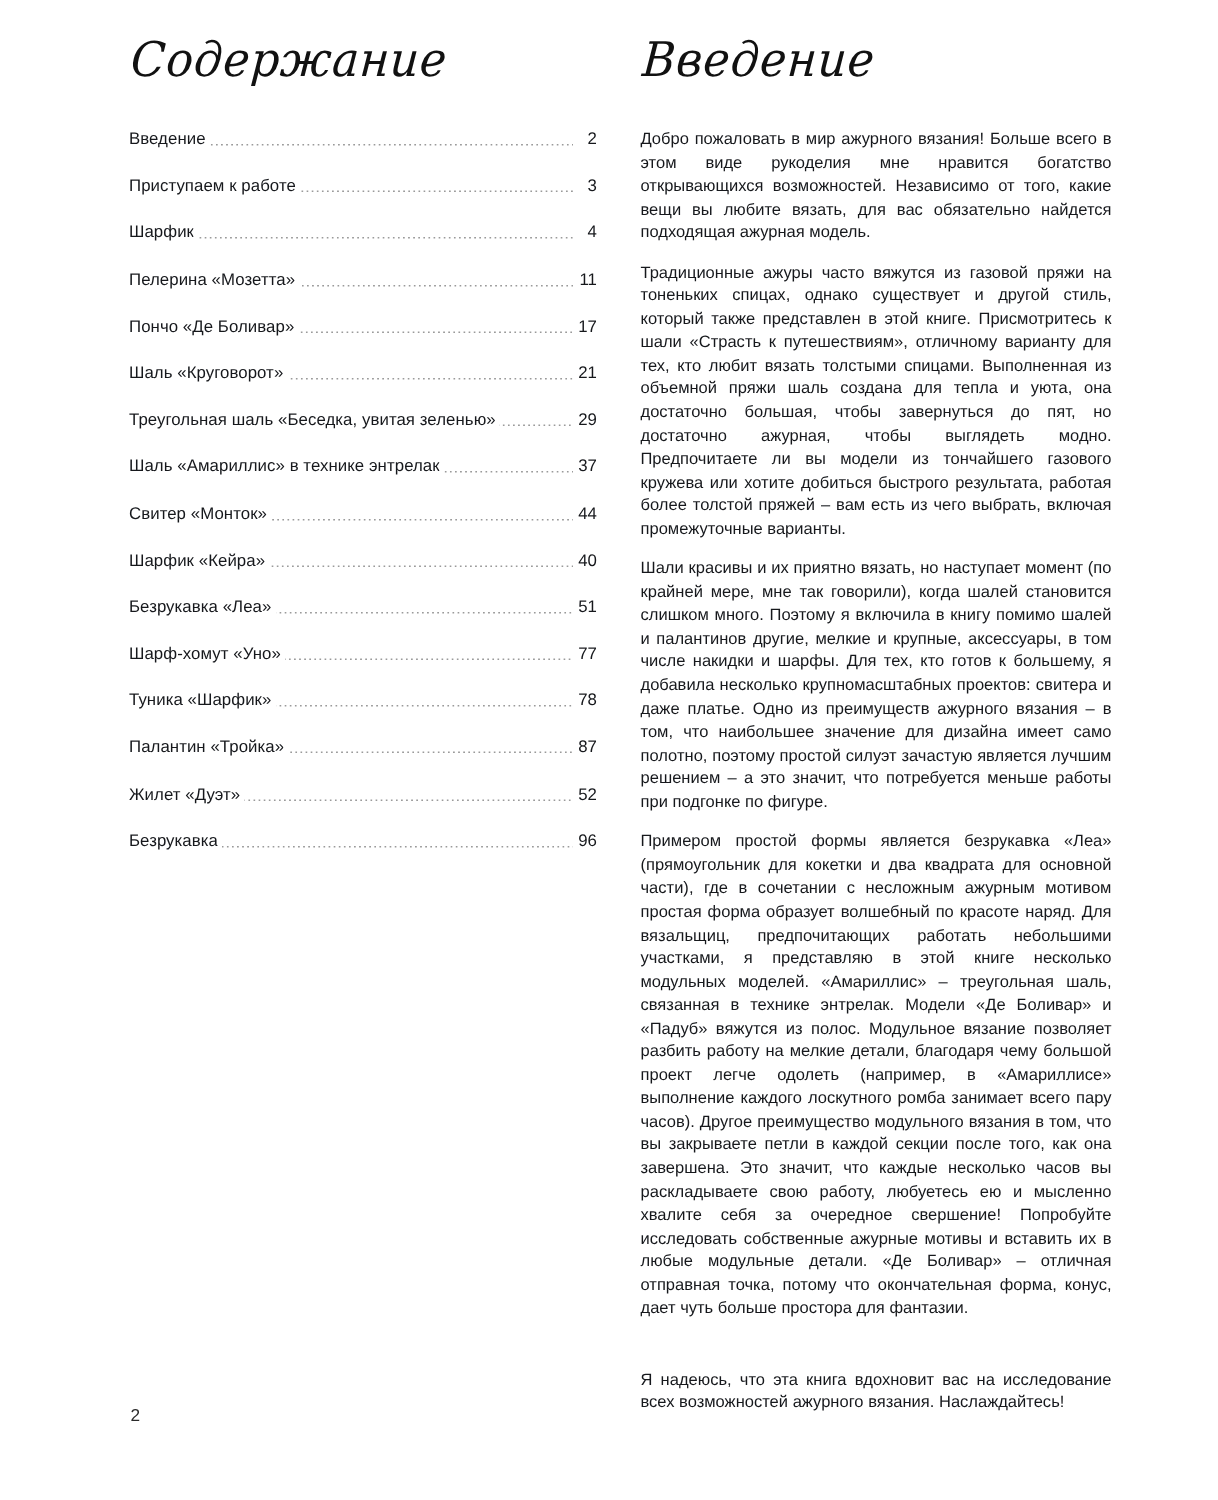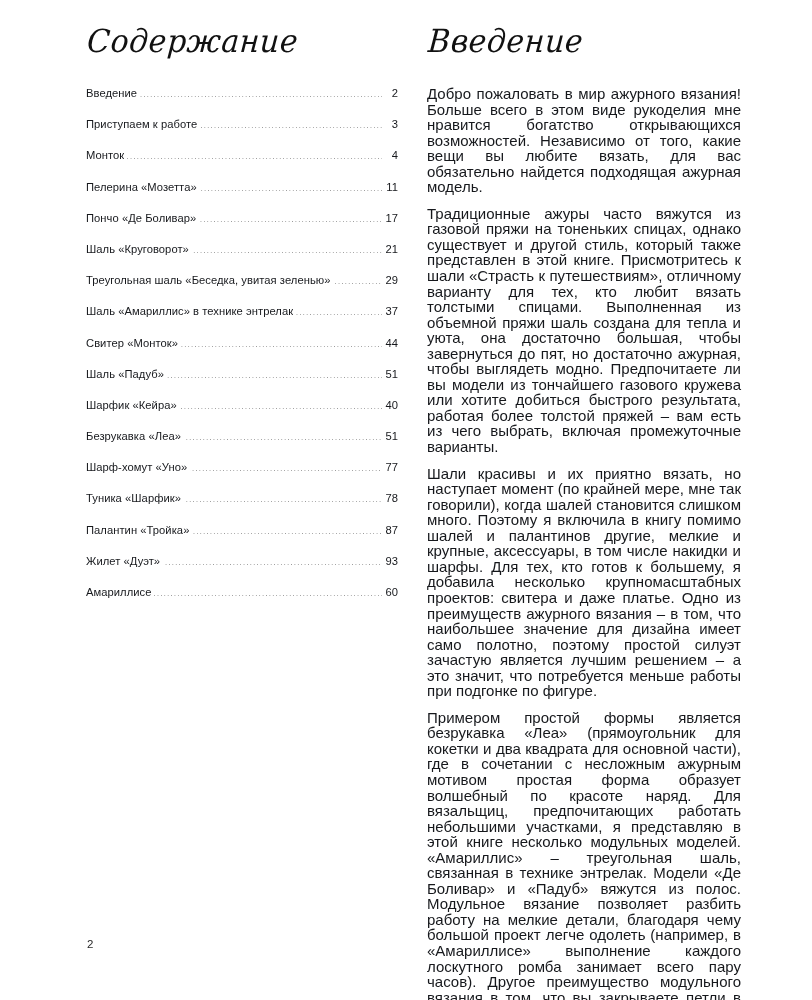--- a/index.html
+++ b/index.html
@@ -85,21 +85,21 @@
   .toc-page {
     flex: 0 0 auto;
     text-align: right;
     min-width: 14px;
     letter-spacing: 0.05px;
   }
 
   
   .body-copy p {
     margin: 0 0 11px 0;
-    font-size: 15px;
+    font-size: 11px;
     line-height: 15.55px;
     text-align: justify;
     text-justify: inter-word;
     letter-spacing: 0.01px;
     color: #16181c;
     hyphens: manual;
   }
   .body-copy p:last-child {
     margin-bottom: 0;
     margin-top: 32px;
@@ -127,21 +127,21 @@
           <span class="toc-title">Введение</span>
           <span class="toc-leader"></span>
           <span class="toc-page">2</span>
         </li>
         <li class="toc-item">
           <span class="toc-title">Приступаем к работе</span>
           <span class="toc-leader"></span>
           <span class="toc-page">3</span>
         </li>
         <li class="toc-item">
-          <span class="toc-title">Монток</span>
+          <span class="toc-title">Шарфик</span>
           <span class="toc-leader"></span>
           <span class="toc-page">4</span>
         </li>
         <li class="toc-item">
           <span class="toc-title">Пелерина «Мозетта»</span>
           <span class="toc-leader"></span>
           <span class="toc-page">11</span>
         </li>
         <li class="toc-item">
           <span class="toc-title">Пончо «Де Боливар»</span>
@@ -162,58 +162,53 @@
           <span class="toc-title">Шаль «Амариллис» в технике энтрелак</span>
           <span class="toc-leader"></span>
           <span class="toc-page">37</span>
         </li>
         <li class="toc-item">
           <span class="toc-title">Свитер «Монток»</span>
           <span class="toc-leader"></span>
           <span class="toc-page">44</span>
         </li>
         <li class="toc-item">
-          <span class="toc-title">Шаль «Падуб»</span>
+          <span class="toc-title">Шарфик «Кейра»</span>
+          <span class="toc-leader"></span>
+          <span class="toc-page">40</span>
+        </li>
+        <li class="toc-item">
+          <span class="toc-title">Безрукавка «Леа»</span>
           <span class="toc-leader"></span>
           <span class="toc-page">51</span>
         </li>
         <li class="toc-item">
-          <span class="toc-title">Шарфик «Кейра»</span>
-          <span class="toc-leader"></span>
-          <span class="toc-page">40</span>
-        </li>
-        <li class="toc-item">
-          <span class="toc-title">Безрукавка «Леа»</span>
-          <span class="toc-leader"></span>
-          <span class="toc-page">51</span>
-        </li>
-        <li class="toc-item">
           <span class="toc-title">Шарф-хомут «Уно»</span>
           <span class="toc-leader"></span>
           <span class="toc-page">77</span>
         </li>
         <li class="toc-item">
           <span class="toc-title">Туника «Шарфик»</span>
           <span class="toc-leader"></span>
           <span class="toc-page">78</span>
         </li>
         <li class="toc-item">
           <span class="toc-title">Палантин «Тройка»</span>
           <span class="toc-leader"></span>
           <span class="toc-page">87</span>
         </li>
         <li class="toc-item">
           <span class="toc-title">Жилет «Дуэт»</span>
           <span class="toc-leader"></span>
-          <span class="toc-page">93</span>
-        </li>
-        <li class="toc-item">
-          <span class="toc-title">Амариллисе</span>
-          <span class="toc-leader"></span>
-          <span class="toc-page">60</span>
+          <span class="toc-page">52</span>
+        </li>
+        <li class="toc-item">
+          <span class="toc-title">Безрукавка</span>
+          <span class="toc-leader"></span>
+          <span class="toc-page">96</span>
         </li>
       </ul>
   </div>
 
   <div class="col-right">
     <h1 class="heading">Введение</h1>
     <div class="body-copy">
         <p>Добро пожаловать в мир ажурного вязания! Больше всего в этом виде рукоделия мне нравится богатство открывающихся возможностей. Независимо от того, какие вещи вы любите вязать, для вас обязательно найдется подходящая ажурная модель.</p>
         <p>Традиционные ажуры часто вяжутся из газовой пряжи на тоненьких спицах, однако существует и другой стиль, который также представлен в этой книге. Присмотритесь к шали «Страсть к путешествиям», отличному варианту для тех, кто любит вязать толстыми спицами. Выполненная из объемной пряжи шаль создана для тепла и уюта, она достаточно большая, чтобы завернуться до пят, но достаточно ажурная, чтобы выглядеть модно. Предпочитаете ли вы модели из тончайшего газового кружева или хотите добиться быстрого результата, работая более толстой пряжей – вам есть из чего выбрать, включая промежуточные варианты.</p>
         <p>Шали красивы и их приятно вязать, но наступает момент (по крайней мере, мне так говорили), когда шалей становится слишком много. Поэтому я включила в книгу помимо шалей и палантинов другие, мелкие и крупные, аксессуары, в том числе накидки и шарфы. Для тех, кто готов к большему, я добавила несколько крупномасштабных проектов: свитера и даже платье. Одно из преимуществ ажурного вязания – в том, что наибольшее значение для дизайна имеет само полотно, поэтому простой силуэт зачастую является лучшим решением – а это значит, что потребуется меньше работы при подгонке по фигуре.</p>

